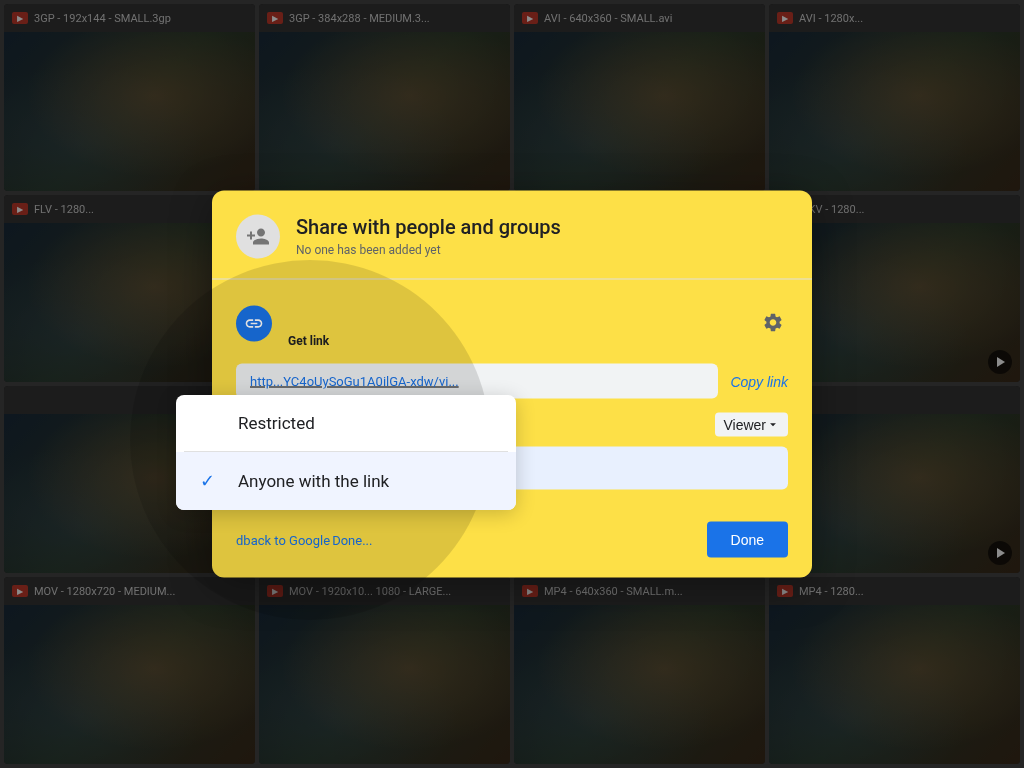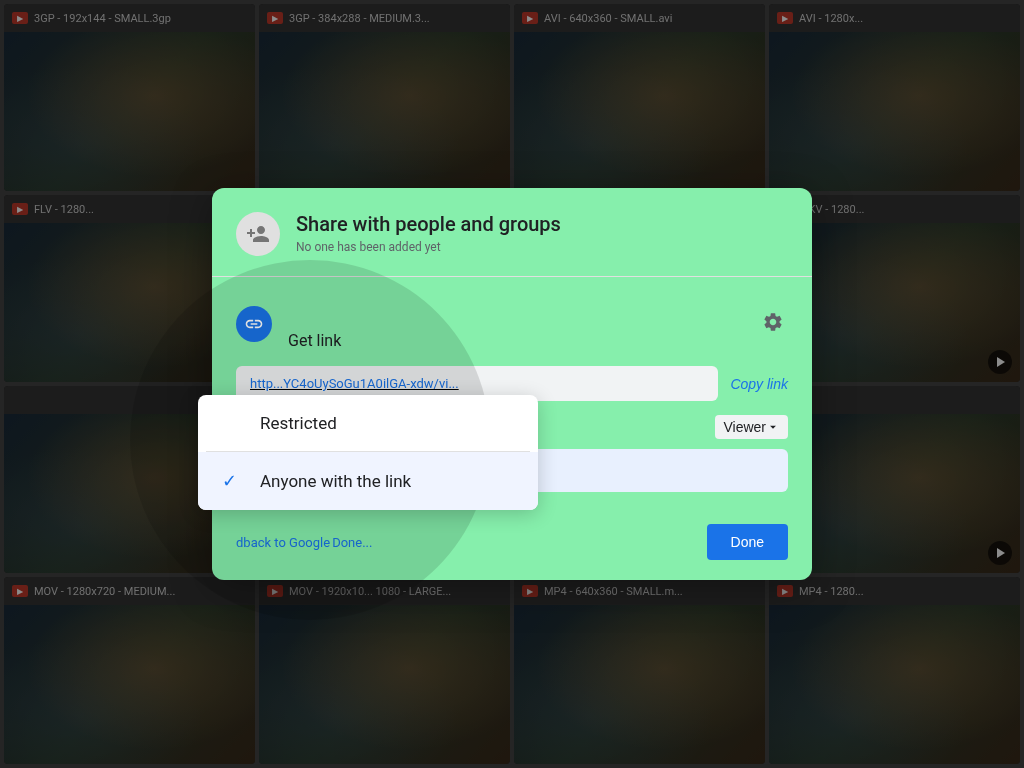--- a/index.html
+++ b/index.html
@@ -109,21 +109,21 @@
       z-index: 10;
     }
 
     
     .share-dialog {
       position: absolute;
       left: 50%;
       top: 50%;
       transform: translate(-50%, -50%);
       width: 600px;
-      background: #86efac;
+      background: #fde047;
       border-radius: 12px;
       box-shadow: 0 8px 40px rgba(0,0,0,0.35);
       z-index: 20;
       overflow: visible;
     }
 
     
     .share-people-section {
       padding: 24px 24px 20px;
       border-bottom: 1px solid #e0e0e0;
@@ -185,22 +185,22 @@
       flex-shrink: 0;
     }
 
     .link-icon-circle svg {
       width: 20px;
       height: 20px;
       fill: white;
     }
 
     .get-link-title {
-      font-size: 16px;
-      font-weight: 400;
+      font-size: 12px;
+      font-weight: 700;
       color: #202124;
       margin-top: 34px;
     }
 
     .gear-btn {
       margin-left: auto;
       background: none;
       border: none;
       cursor: pointer;
       padding: 4px;
@@ -554,21 +554,21 @@
       <a class="feedback-link">
         <span>Done...</span>
       </a>
     </div>
     <button class="done-btn">Done</button>
   </div>
 </div>
 
 <div style="position:absolute; left:130px; top:260px; width:360px; height:360px; border-radius:50%; background:rgba(0,0,0,0.12); z-index:40; pointer-events:none;"></div>
 
-<div class="dropdown-menu" style="position:absolute; left:198px; top:395px; z-index:60; min-width:340px;">
+<div class="dropdown-menu" style="position:absolute; left:176px; top:395px; z-index:60; min-width:340px;">
   <div class="dropdown-item">
     <span class="check-placeholder"></span>
     <span>Restricted</span>
   </div>
   <div class="dropdown-divider"></div>
   <div class="dropdown-item selected">
     <span class="check-icon">✓</span>
     <span>Anyone with the link</span>
   </div>
 </div>

